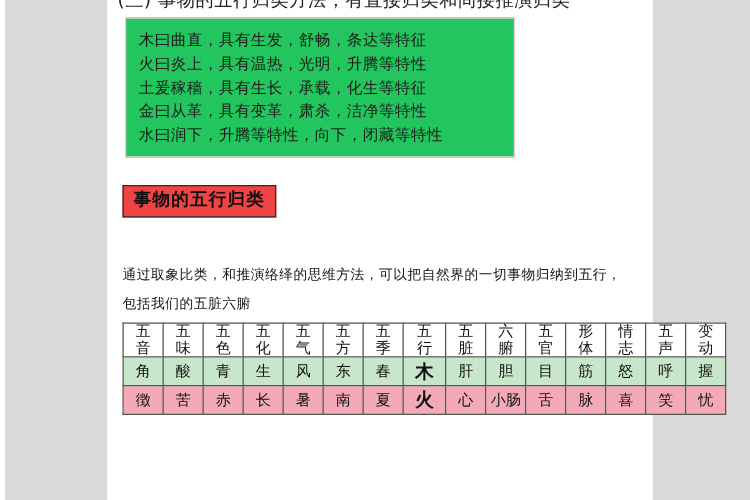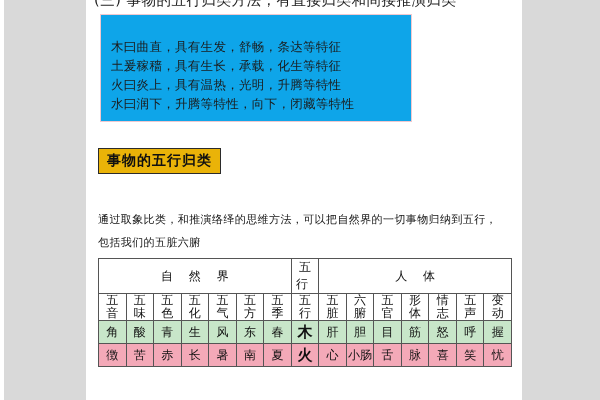--- a/index.html
+++ b/index.html
@@ -50,39 +50,39 @@
     white-space: nowrap;
     font-weight: 500;
   }
 
   
   .quote-box {
     position: absolute;
     left: 14px;
     top: 14px;
     width: 312px;
-    background: #0ea5e9;
+    background: #22c55e;
     border: 1px solid #f0c8cf;
-    padding: 22px 10px 8px 10px;
+    padding: 7px 10px 8px 10px;
     box-sizing: border-box;
   }
   .quote-line {
     font-size: 12.5px;
     line-height: 19px;
     color: #1b1b1b;
     white-space: nowrap;
     letter-spacing: 0.3px;
   }
 
   
   .section-heading {
     position: absolute;
     left: 12px;
     top: 148px;
-    background: #eab308;
+    background: #ef4444;
     border: 1px solid #2b2b2b;
     padding: 3px 8px 4px 8px;
     font-size: 14px;
     font-weight: bold;
     color: #101010;
     letter-spacing: 1px;
     line-height: 17px;
   }
 
   .para {
@@ -146,37 +146,33 @@
 
   <div class="gutter-left"></div>
   <div class="gutter-right"></div>
 
   <div class="content">
 
     <div class="cropped-heading">(三) 事物的五行归类方法，有直接归类和间接推演归类</div>
 
     <div class="quote-box">
       <div class="quote-line">木曰曲直，具有生发，舒畅，条达等特征</div>
+      <div class="quote-line">火曰炎上，具有温热，光明，升腾等特性</div>
       <div class="quote-line">土爰稼穑，具有生长，承载，化生等特征</div>
-      <div class="quote-line">火曰炎上，具有温热，光明，升腾等特性</div>
+      <div class="quote-line">金曰从革，具有变革，肃杀，洁净等特性</div>
       <div class="quote-line">水曰润下，升腾等特性，向下，闭藏等特性</div>
     </div>
 
     <div class="section-heading">事物的五行归类</div>
 
     <div class="para">通过取象比类，和推演络绎的思维方法，可以把自然界的一切事物归纳到五行，包括我们的五脏六腑</div>
 
     <div class="tbl-wrap">
       <table class="wuxing">
         <tbody>
-            <tr>
-          <td class="group-head" colspan="7">自 然 界</td>
-          <td class="group-head">五 行</td>
-          <td class="group-head" colspan="7">人 体</td>
-        </tr>
         <tr>
           <td class="vert col-narrow">
             <span>五</span>
                 <span>音</span>
           </td>
           <td class="vert col-narrow">
             <span>五</span>
                 <span>味</span>
           </td>
           <td class="vert col-narrow">

